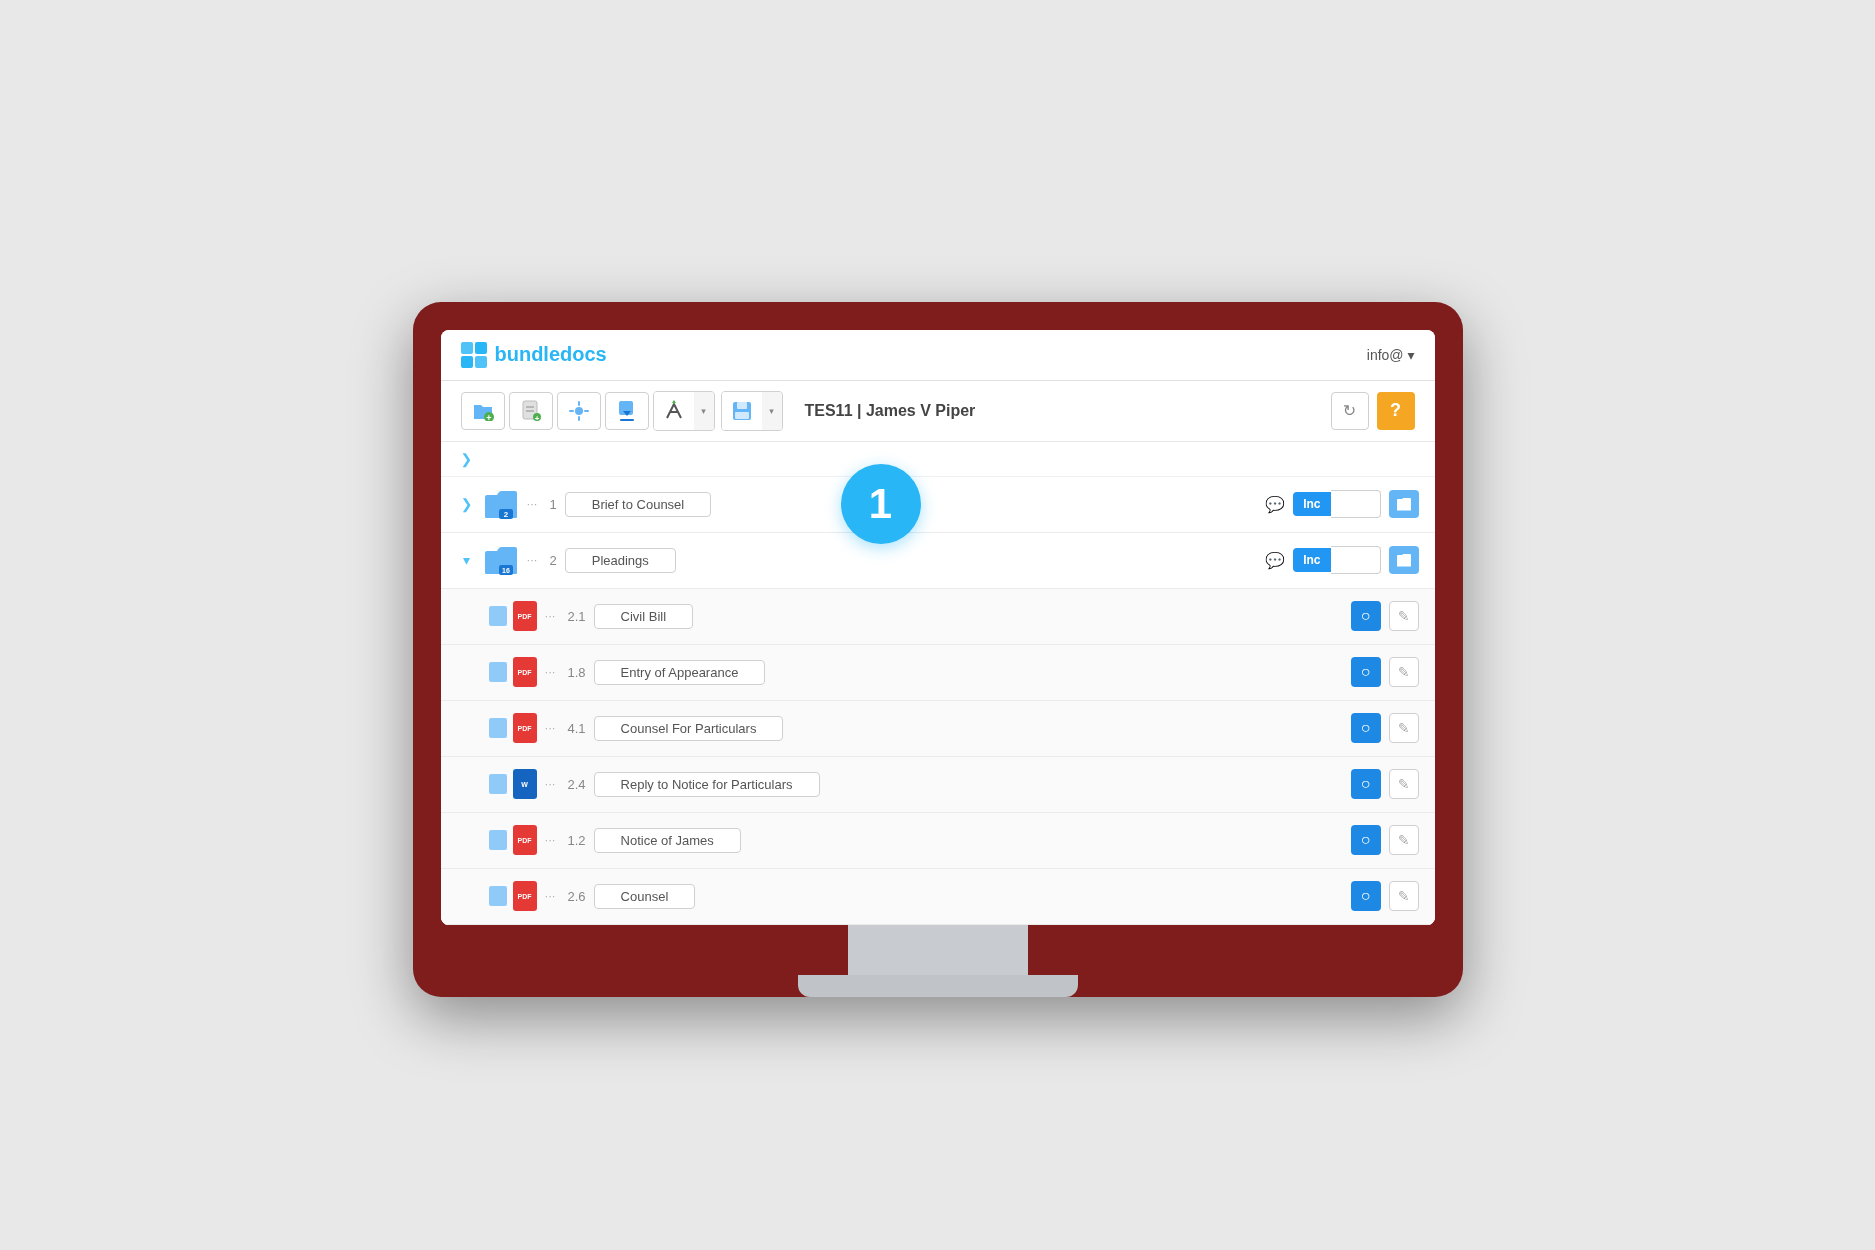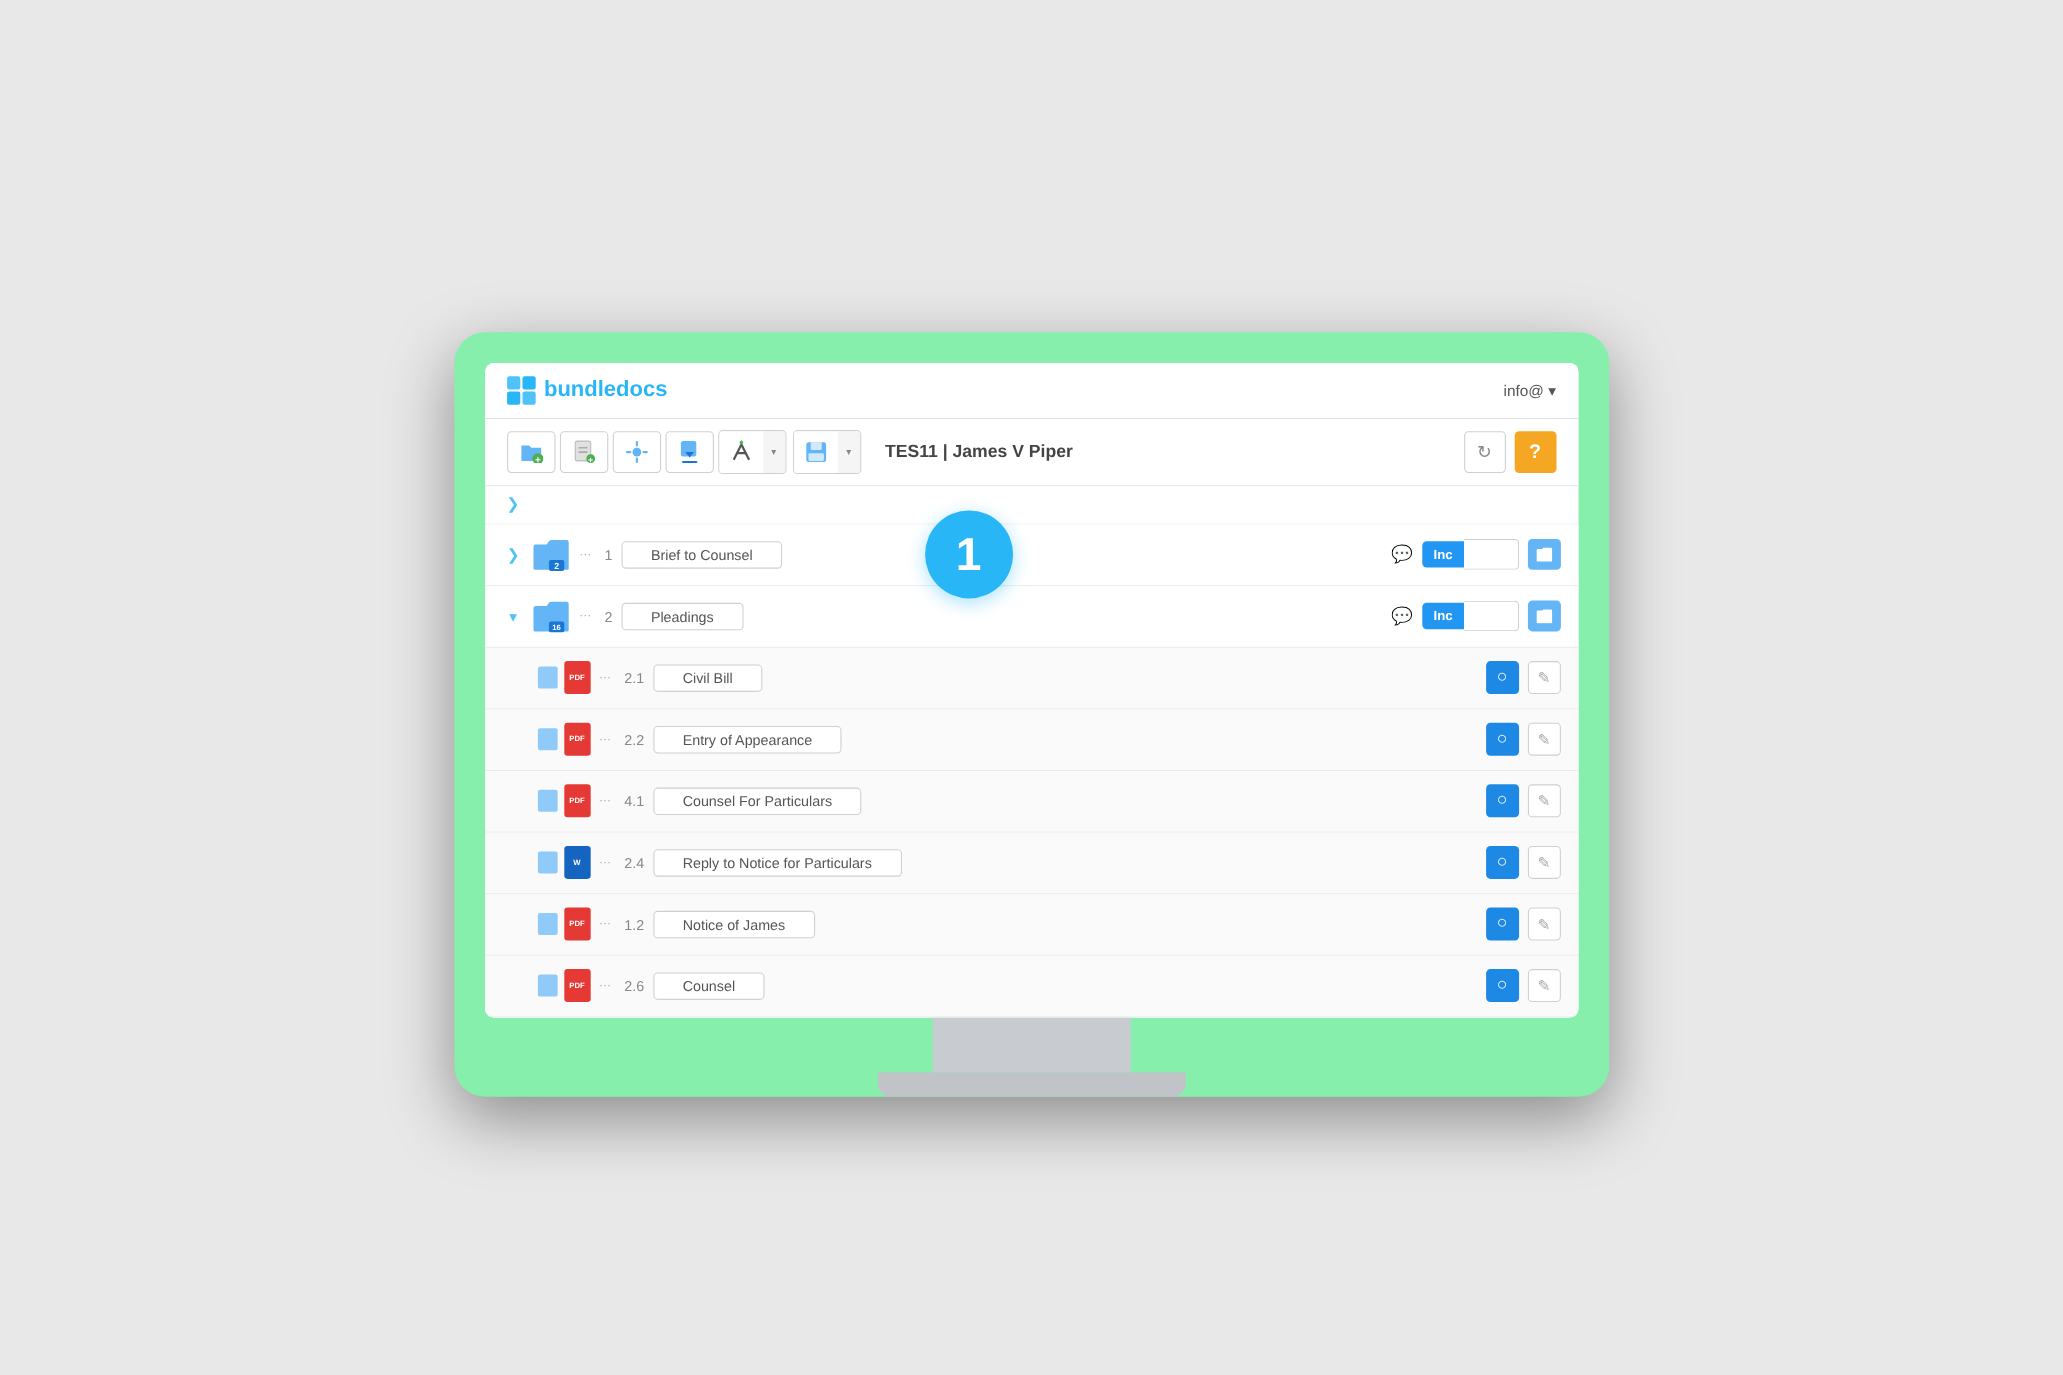--- a/index.html
+++ b/index.html
@@ -7,21 +7,21 @@
       background: #e8e8e8;
       display: flex;
       justify-content: center;
       align-items: center;
       min-height: 100vh;
       font-family: 'Segoe UI', Arial, sans-serif;
     }
 
     .monitor-outer {
       width: 1050px;
-      background: #86efac;
+      background: #7f1d1d;
       border-radius: 28px;
       padding: 28px 28px 0 28px;
       box-shadow: 0 20px 60px rgba(0,0,0,0.4);
       position: relative;
       margin-top: 48px;
     }
 
     .monitor-screen {
       background: #fff;
       border-radius: 8px;
@@ -570,21 +570,21 @@
           <button class="edit-icon-btn">✎</button>
         </div>
       </div>
 
       <div class="bundle-row level-2">
         <div class="doc-small-icon"></div>
         <div class="pdf-icon-body" style="margin-right:8px;flex-shrink:0;">
           <span>PDF</span>
         </div>
         <span class="dots">···</span>
-        <span class="row-number">2.2</span>
+        <span class="row-number">1.8</span>
         <span class="item-label">Entry of Appearance</span>
         <div class="row-actions">
           <button class="circle-btn">○</button>
           <button class="edit-icon-btn">✎</button>
         </div>
       </div>
 
       <div class="bundle-row level-2">
         <div class="doc-small-icon"></div>
         <div class="pdf-icon-body" style="margin-right:8px;flex-shrink:0;">

